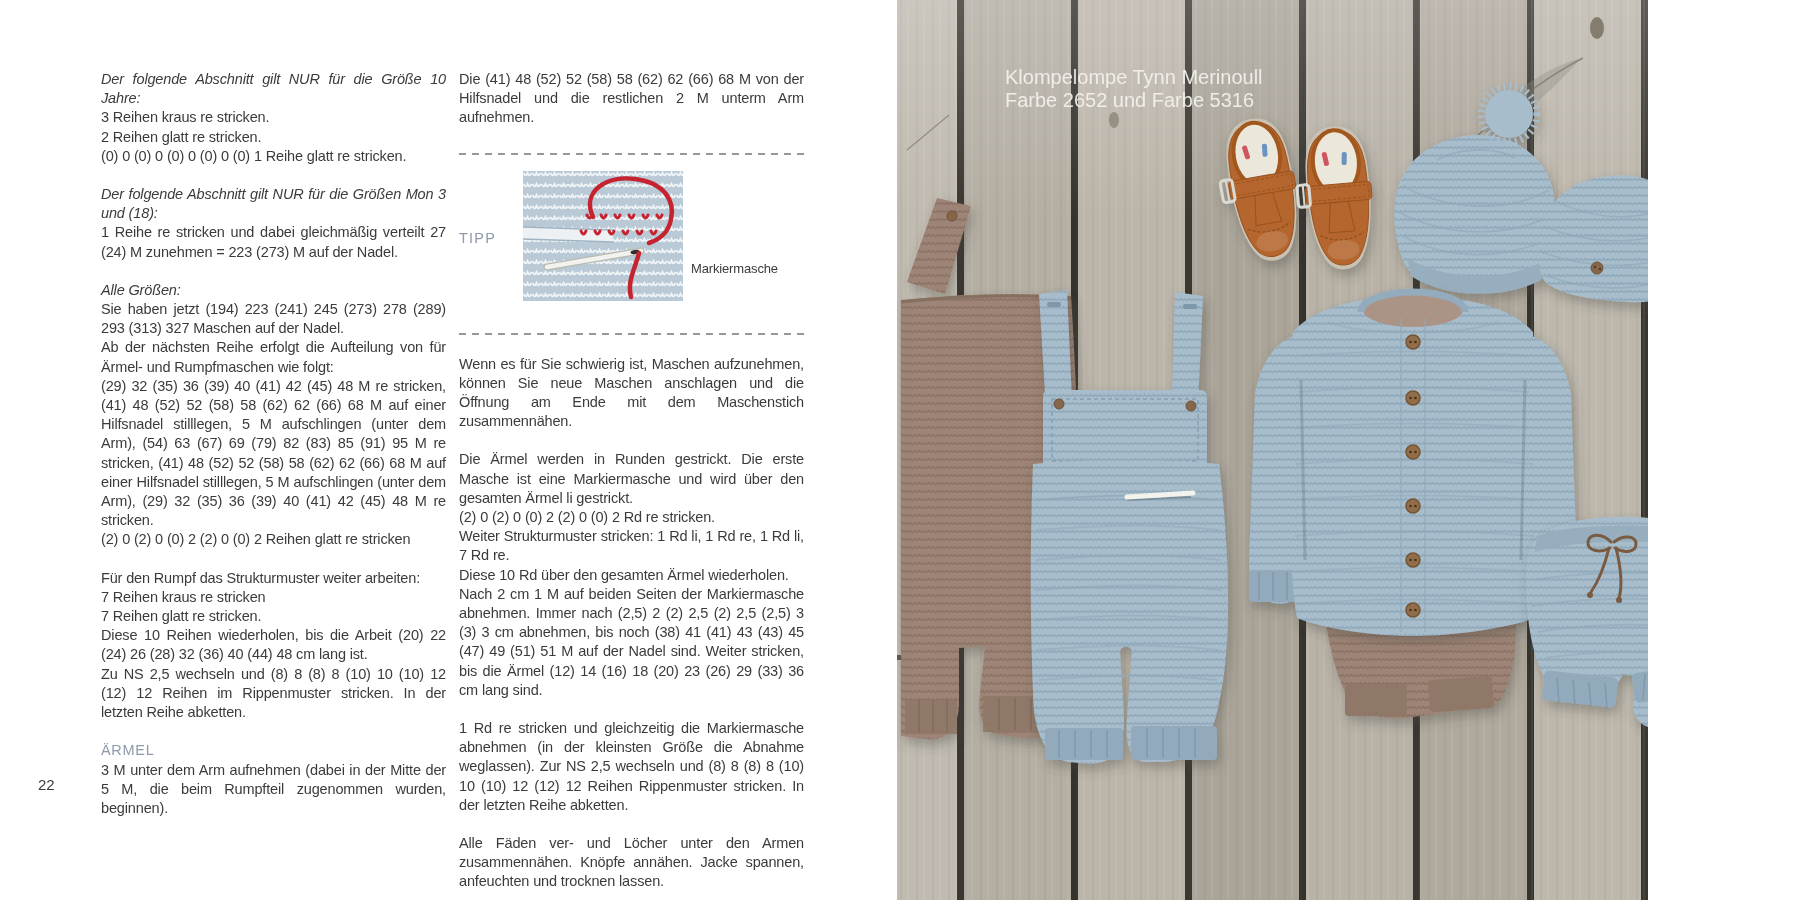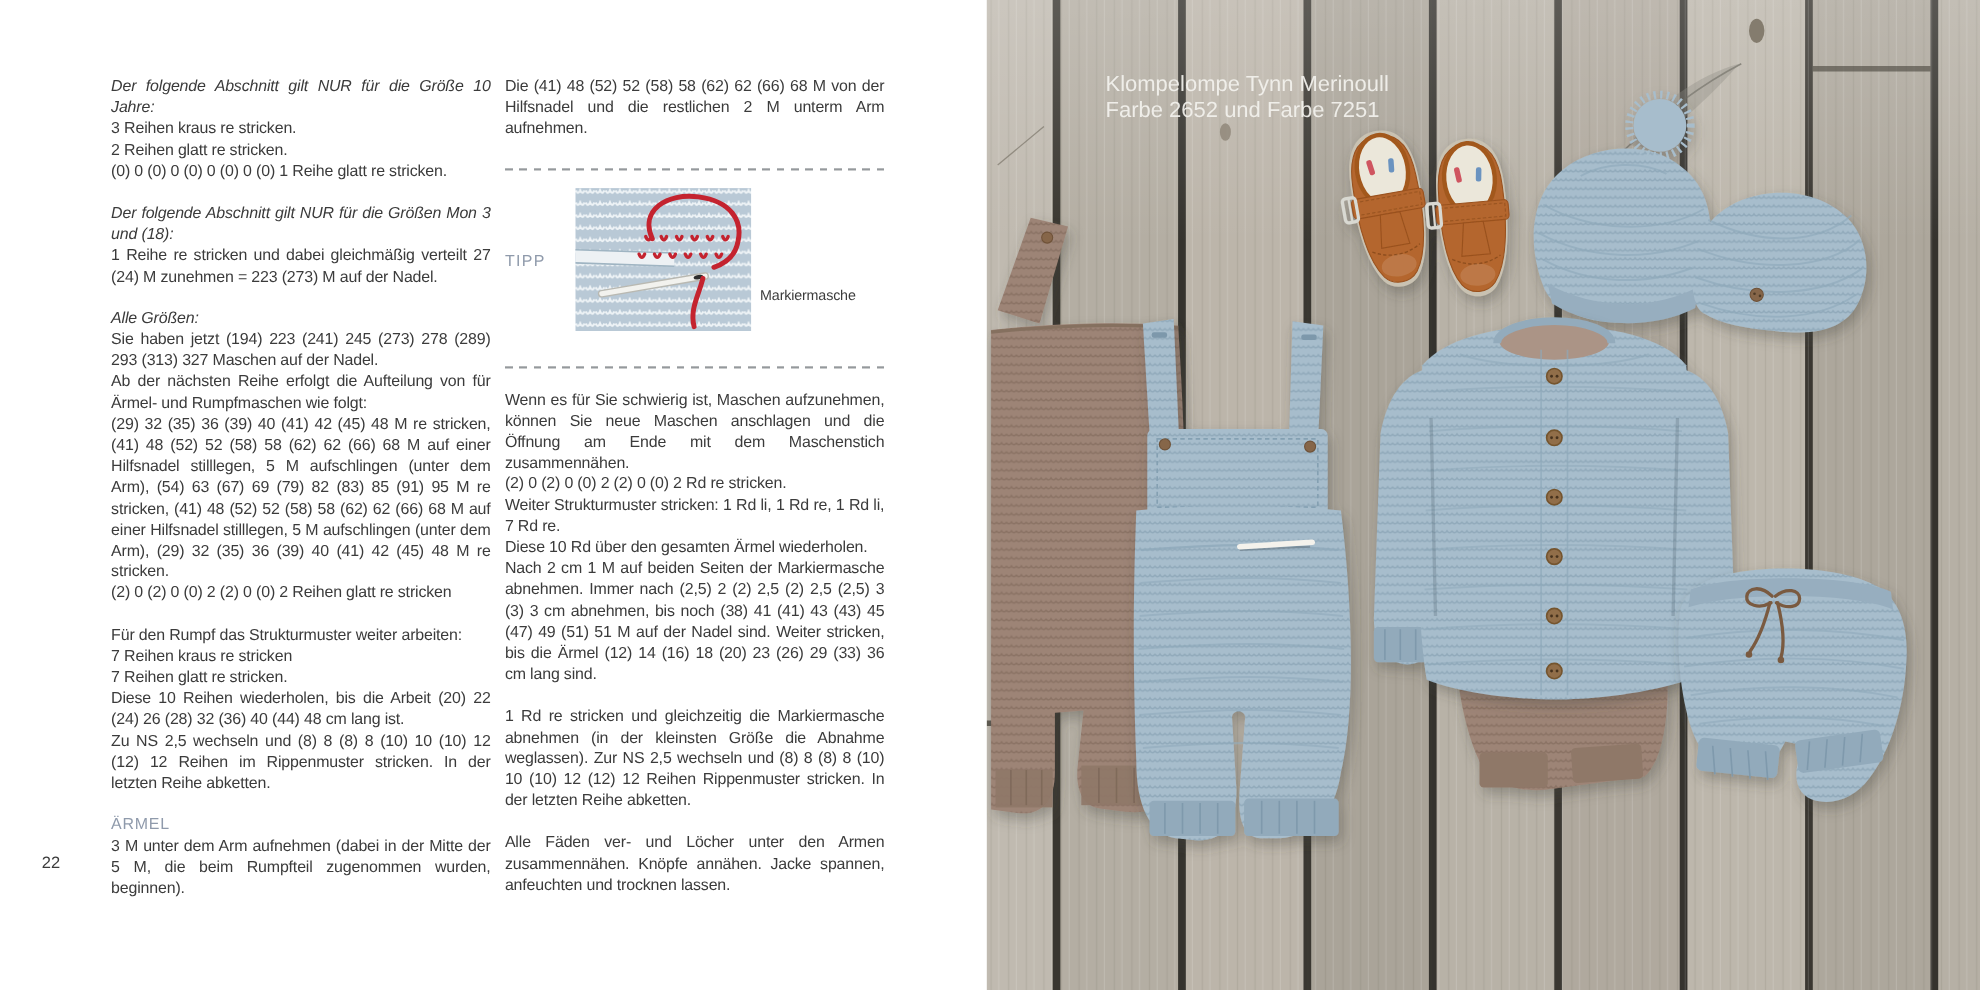--- a/index.html
+++ b/index.html
@@ -1,16 +1,16 @@
 <!DOCTYPE html>
 <html style="--heading-accent: #8f9aab; --text: #3b3b3b; --divider: #95999c; --yarn-red: #c4232f; --knit-blue: #a7bdcc; --knit-mauve: #9d8476; --leather: #b4662d; --wood: #b3ada2;"><head>
 <meta charset="utf-8">
 <style>
   html,body{margin:0;padding:0;background:#ffffff;}
-  .page{position:relative;width:1800px;height:900px;background:#ffffff;overflow:hidden;
+  .page{position:relative;width:1648px;height:900px;background:#ffffff;overflow:hidden;
         font-family:"Liberation Sans",sans-serif;color:#3b3b3b;}
   .col{position:absolute;top:70px;width:345px;font-size:14.5px;line-height:19.2px;
        text-align:justify;letter-spacing:-0.15px;}
   .col1{left:101px;}
   .col2{left:459px;}
   .col p{margin:0;}
   .col p.gap{margin-top:19px;}
   .it{font-style:italic;}
   .head{color:var(--heading-accent,#8f9aab);letter-spacing:0.7px;}
   .pagenum{position:absolute;left:38px;top:776px;font-size:15px;color:#3b3b3b;}
@@ -97,20 +97,21 @@
         </g>
         <path d="M116,82 C112,98 104,110 108,126" stroke="#c4232f" stroke-width="4.5" fill="none" stroke-linecap="round"></path>
       </svg>
       <span class="cap">Markiermasche</span>
     </div>
 
     <div class="divider d2"></div>
 
     <p class="p-after-div">Wenn es für Sie schwierig ist, Maschen aufzunehmen, können Sie neue Maschen anschlagen und die Öffnung am Ende mit dem Maschenstich zusammennähen.</p>
 
+    <p class="gap">Die Ärmel werden in Runden gestrickt. Die erste Masche ist eine Markiermasche und wird über den gesamten Ärmel li gestrickt.</p>
     <p>(2) 0 (2) 0 (0) 2 (2) 0 (0) 2 Rd re stricken.</p>
     <p>Weiter Strukturmuster stricken: 1 Rd li, 1 Rd re, 1 Rd li, 7 Rd re.</p>
     <p>Diese 10 Rd über den gesamten Ärmel wiederholen.</p>
     <p>Nach 2 cm 1 M auf beiden Seiten der Markiermasche abnehmen. Immer nach (2,5) 2 (2) 2,5 (2) 2,5 (2,5) 3 (3) 3 cm abnehmen, bis noch (38) 41 (41) 43 (43) 45 (47) 49 (51) 51 M auf der Nadel sind. Weiter stricken, bis die Ärmel (12) 14 (16) 18 (20) 23 (26) 29 (33) 36 cm lang sind.</p>
 
     <p class="gap">1 Rd re stricken und gleichzeitig die Markiermasche abnehmen (in der kleinsten Größe die Abnahme weglassen). Zur NS 2,5 wechseln und (8) 8 (8) 8 (10) 10 (10) 12 (12) 12 Reihen Rippenmuster stricken. In der letzten Reihe abketten.</p>
     <p class="gap">Alle Fäden ver- und Löcher unter den Armen zusammennähen. Knöpfe annähen. Jacke spannen, anfeuchten und trocknen lassen.</p>
   </div>
 
   <div class="pagenum">22</div>
@@ -359,16 +360,16 @@
         <line x1="748" y1="674" x2="746" y2="700"></line>
           <line x1="764" y1="672" x2="762" y2="698"></line>
           <line x1="780" y1="670" x2="778" y2="696"></line>
           <line x1="796" y1="667" x2="794" y2="693"></line>
       </g>
     </g>
   </svg>
 
   <div class="photo-caption">
     <div>Klompelompe Tynn Merinoull</div>
-    <div>Farbe 2652 und Farbe 7251</div>
+    <div>Farbe 2652 und Farbe 5316</div>
   </div>
 
 </div>
 
 </body></html>

